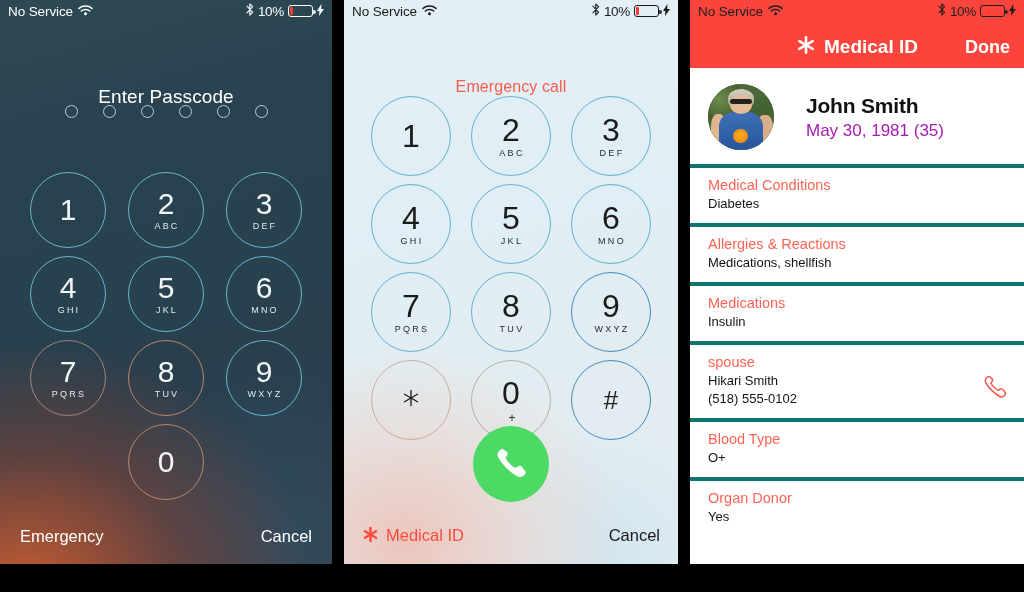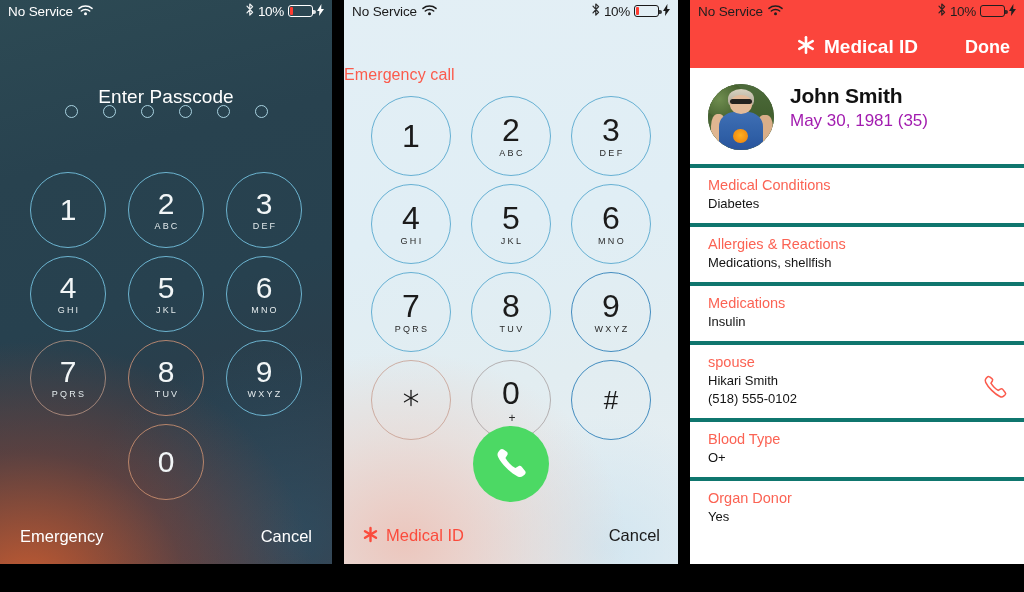--- a/index.html
+++ b/index.html
@@ -109,22 +109,22 @@
     background:
       radial-gradient(95% 48% at 18% 96%, rgba(236,196,186,0.95) 0%, rgba(236,206,196,0.45) 40%, rgba(225,238,244,0) 70%),
       radial-gradient(70% 36% at 78% 97%, rgba(205,228,240,0.8) 0%, rgba(222,238,245,0) 65%),
       linear-gradient(170deg, #e3eff5 0%, #e0eef5 40%, #e2edf1 66%, #e7eef2 100%);
     color: #111;
   }
   .p2 .statusbar { color: #1a1a1a; }
   .p2 .batt-fill { background: #ff3b30; }
 
   .p2-title {
-    position: absolute; top: 66px; left: 0; right: 0;
-    font-size: 16px; color: #fb5b4c; letter-spacing: .1px;
+    position: absolute; top: 78px; left: 0; right: 0;
+    text-align: center; font-size: 16px; color: #fb5b4c; letter-spacing: .1px;
   }
   .p2 .keypad { top: 96px; }
   .p2 .kp-row { gap: 20px; margin-bottom: 8px; }
   .p2 .key { width: 80px; height: 80px; border: 1.5px solid rgba(80,165,205,.85); }
   .p2 .key .num { font-size: 32px; color: #1b1b1b; }
   .p2 .key .sub { font-size: 9px; letter-spacing: 2.3px; color: #2a2a2a; margin-top: 3px; margin-left: 2px; }
   .p2 .key.warm { border-color: rgba(196,150,135,.72); }
   .p2 .key.neutral { border-color: rgba(160,150,150,.70); }
   .p2 .key.blue { border-color: rgba(50,130,185,.9); }
   .p2 .key .glyph { font-size: 26px; font-weight: 400; color: #1b1b1b; line-height: 1; }
@@ -159,21 +159,21 @@
   .p3-navtitle {
     position: absolute; left: 0; right: 0; text-align: center;
     display: flex; align-items: center; justify-content: center; gap: 8px;
     font-size: 19px; font-weight: 600; pointer-events: none;
   }
   .nav-star { font-size: 24px; line-height: 1; }
   .p3-done { margin-left: auto; font-size: 18px; font-weight: 600; z-index: 2; }
 
   .p3-body { position: absolute; top: 68px; left: 0; right: 0; bottom: 0; background:#fff; }
 
-  .profile { display: flex; gap: 16px; padding: 16px 18px 14px 18px; }
+  .profile { display: flex; align-items: center; gap: 32px; padding: 16px 18px 14px 18px; }
   .avatar {
     width: 66px; height: 66px; border-radius: 50%; overflow: hidden;
     position: relative; flex: 0 0 66px;
     background: #3d5530;
   }
   .av-bg  { position:absolute; inset:0;
     background: linear-gradient(180deg,#4d6b3c 0%, #43602f 45%, #5d7a45 100%); }
   .av-shrub { position:absolute; left:-8%; top:-6%; width:62%; height:58%;
     background: radial-gradient(circle at 40% 50%, #6f8d4f 0%, #46612f 70%); border-radius:50%; }
   .av-hair { position:absolute; left:30%; top:8%; width:40%; height:30%;

